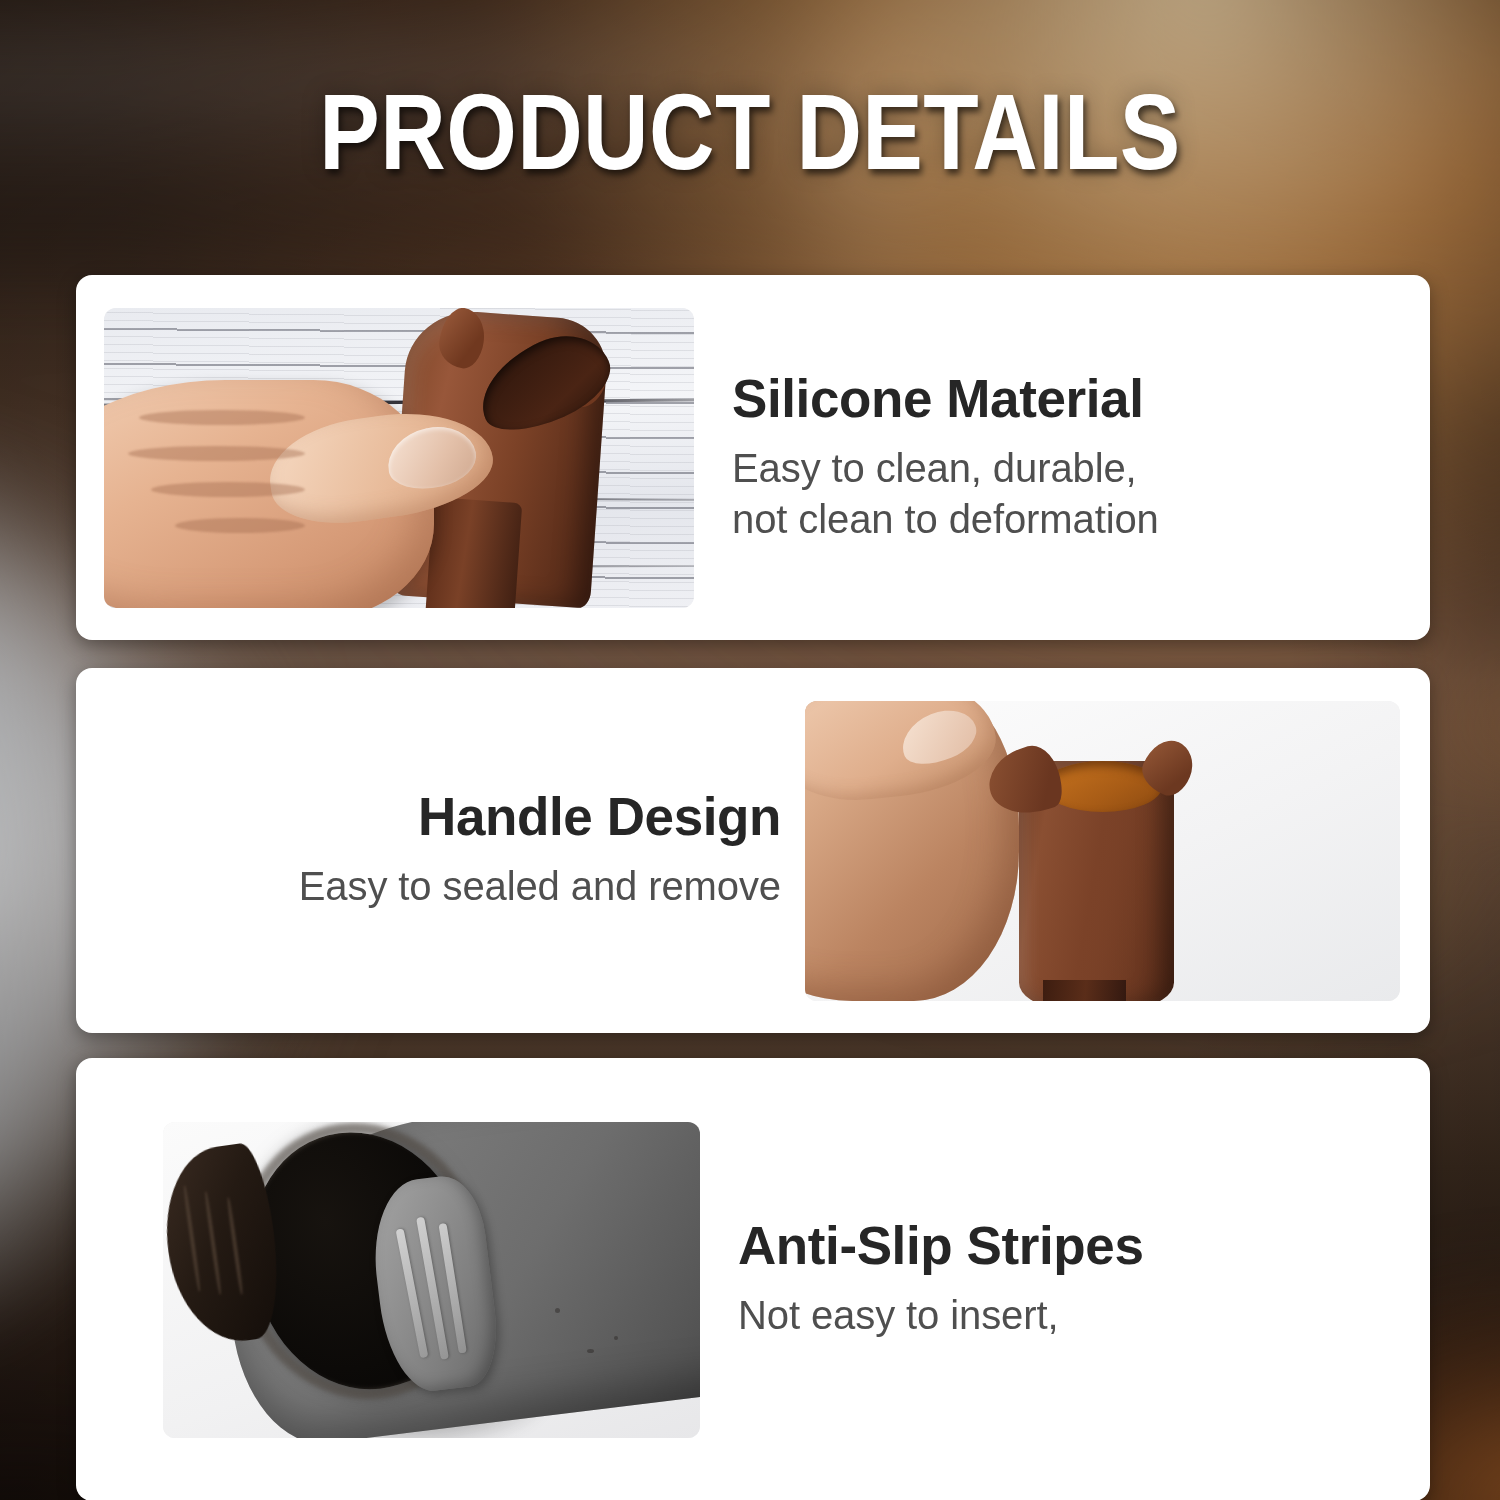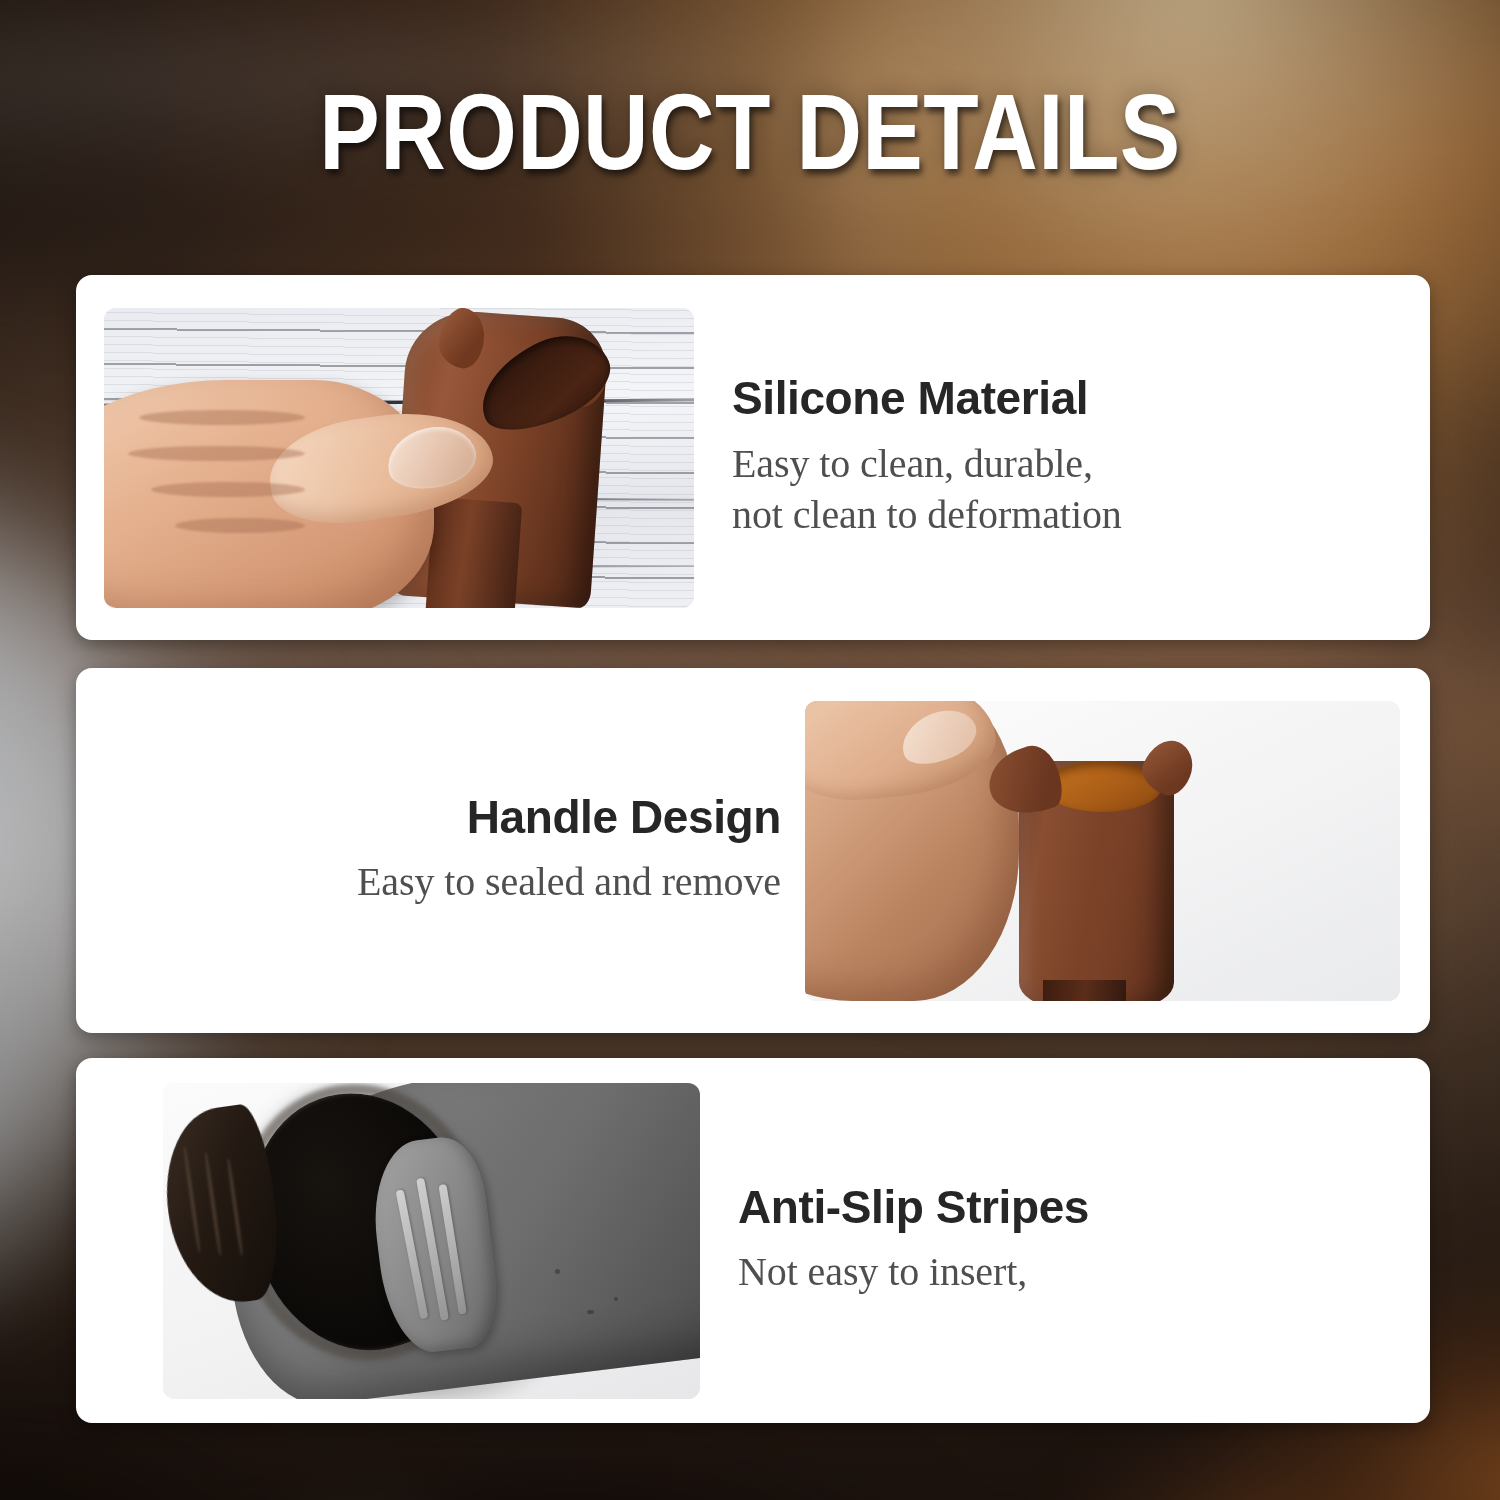--- a/index.html
+++ b/index.html
@@ -81,53 +81,52 @@
     width:1354px;
     background:#fff;
     border-radius:16px;
     box-shadow:0 5px 18px rgba(0,0,0,.34);
     display:flex;
     align-items:center;
     overflow:hidden;
   }
   #card1 { top:275px;  height:365px; }
   #card2 { top:668px;  height:365px; }
-  #card3 { top:1058px; height:365px; }
+  #card3 { top:1058px; height:443px; }
 
   .card.right-text { flex-direction:row; }
   .card.left-text  { flex-direction:row-reverse;text-align:right; }
 
   .photo {
     border-radius:12px;
     overflow:hidden;
     position:relative;
     flex:0 0 auto;
     background:#efefef;
   }
   .textcol {
     flex:1 1 auto;
     padding:0 36px 0 38px;
   }
   .card.left-text .textcol { padding-left:92px; padding-right:24px; }
 
   .head {
     color:#262626;
     font-weight:700;
-    font-size:46px;
+    font-size:53px;
     line-height:1.06;
     letter-spacing:-.4px;
     margin-bottom:16px;
   }
   .sub {
     color:#4f4f4f;
     font-size:40px;
     line-height:1.27;
     letter-spacing:-.1px;
     font-weight:400;
-    font-family:Liberation Serif, serif;
   }
 
   
   #photo1 { width:590px; height:300px; margin-left:28px; }
   .wood {
     position:absolute; inset:0;
     background:
       repeating-linear-gradient(0.6deg,
         rgba(255,255,255,0) 0px, rgba(255,255,255,0) 7px,
         rgba(176,178,186,.30) 7px, rgba(176,178,186,.30) 8px),

